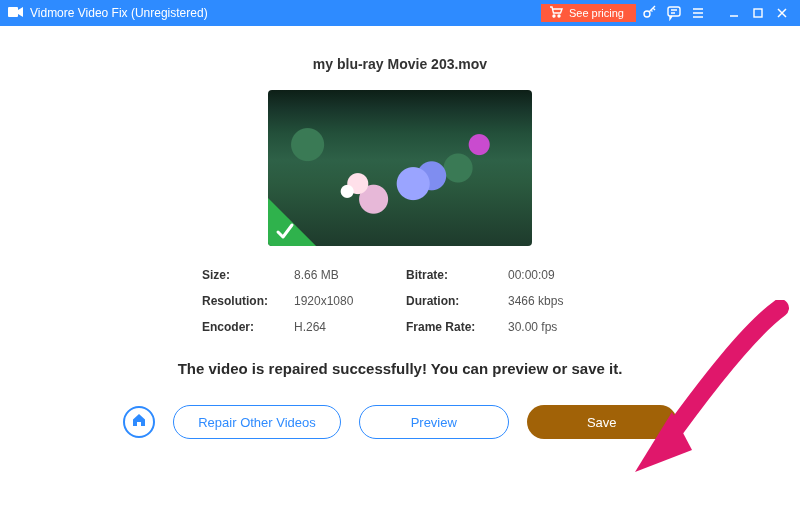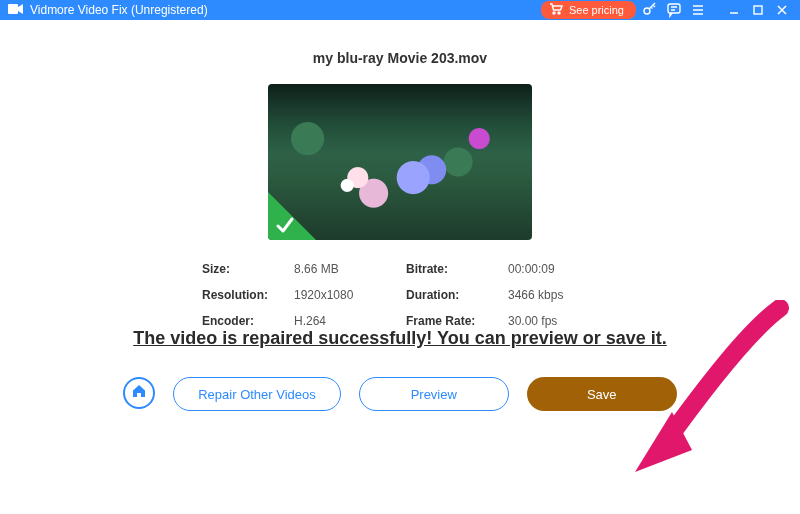--- a/index.html
+++ b/index.html
@@ -1,21 +1,21 @@
 <!DOCTYPE html>
 <html><head>
 <meta charset="utf-8">
 <style>
   * { box-sizing: border-box; margin: 0; padding: 0; }
   html, body { width: 800px; height: 514px; font-family: "Segoe UI", Arial, sans-serif; background: #fff; overflow: hidden; }
   
-  .titlebar { width: 100%; height: 20px; background: #2e8bff; display: flex; align-items: center; color: #fff; font-size: 12px; padding: 0 6px 0 8px; }
+  .titlebar { width: 100%; height: 26px; background: #2e8bff; display: flex; align-items: center; color: #fff; font-size: 12px; padding: 0 6px 0 8px; }
   .titlebar .tb-left { display: flex; align-items: center; gap: 6px; }
   .titlebar .spacer { flex: 1; }
-  .titlebar .see-pricing { background: #ff5a3c; color: #fff; border-radius: 8px; padding: 2px 12px 2px 8px; display: flex; align-items: center; gap: 6px; font-size: 11px; cursor: pointer; }
+  .titlebar .see-pricing { background: #ff5a3c; color: #fff; border-radius: 0; padding: 2px 12px 2px 8px; display: flex; align-items: center; gap: 6px; font-size: 11px; cursor: pointer; }
   .titlebar .winbtn { width: 24px; height: 24px; display: flex; align-items: center; justify-content: center; cursor: pointer; }
   .titlebar .icon-slot { width: 20px; height: 20px; display:flex; align-items:center; justify-content:center; cursor:pointer; margin-left:4px;}
   
   .content { padding: 30px 0 0 0; display: flex; flex-direction: column; align-items: center; }
   .filename { font-size: 14px; font-weight: 700; color: #333; margin-bottom: 18px; }
   .thumb { width: 264px; height: 156px; border-radius: 4px; position: relative; overflow: hidden;
            background:
              radial-gradient(circle at 30% 65%, #fff 0 6px, transparent 7px),
              radial-gradient(circle at 34% 60%, #ffe0ea 0 10px, transparent 11px),
              radial-gradient(circle at 40% 70%, #e7b8d8 0 14px, transparent 15px),
@@ -26,22 +26,22 @@
              radial-gradient(circle at 15% 35%, #3a7a55 0 16px, transparent 17px),
              linear-gradient(180deg, #0d1f17 0%, #18352a 12%, #23503a 28%, #2e6147 45%, #2b5a3f 60%, #1e3b2c 100%);
            background-blend-mode: normal;
            cursor: pointer;
   }
   .thumb .badge { position: absolute; left: -34px; bottom: -34px; width: 68px; height: 68px; background: #2fb24c; transform: rotate(45deg); }
   .thumb .check { position: absolute; left: 6px; bottom: 4px; width: 22px; height: 22px; display:flex; align-items:center; justify-content:center;}
   .meta { margin-top: 22px; display: grid; grid-template-columns: 80px 100px 90px 90px; row-gap: 12px; column-gap: 6px; font-size: 12px; color:#333;gap:12px;}
   .meta .lbl { font-weight: 700; }
   .meta .val { color:#555; }
-  .success-msg { font-size: 18px; font-weight: 700; color: #2b2b2b; text-decoration: underline; }
-  .actions { margin-top: 28px; display: flex; gap: 18px; }
+  .success-msg { margin-top: 26px; font-size: 15px; font-weight: 700; color: #2b2b2b; }
+  .actions { margin-top: 28px; display: flex; align-items: center; gap: 18px; }
   .homebtn { width: 32px; height: 32px; border-radius: 50%; border: 2px solid #2e8bff; display: flex; align-items: center; justify-content: center; cursor: pointer; }
   .pillbtn { min-width: 150px; height: 34px; border-radius: 18px; display: flex; align-items: center; justify-content: center; font-size: 13px; cursor: pointer; padding: 0 24px; }
   .btn-outline { border: 1.5px solid #2e8bff; color: #2e8bff; background: #fff; }
   .btn-fill { background: #a16207; color: #fff; }
   .arrow { position: absolute; pointer-events: none; }
   .wrapper { position: relative; width: 800px; height: 514px; }
 </style>
 </head>
 <body>
 

